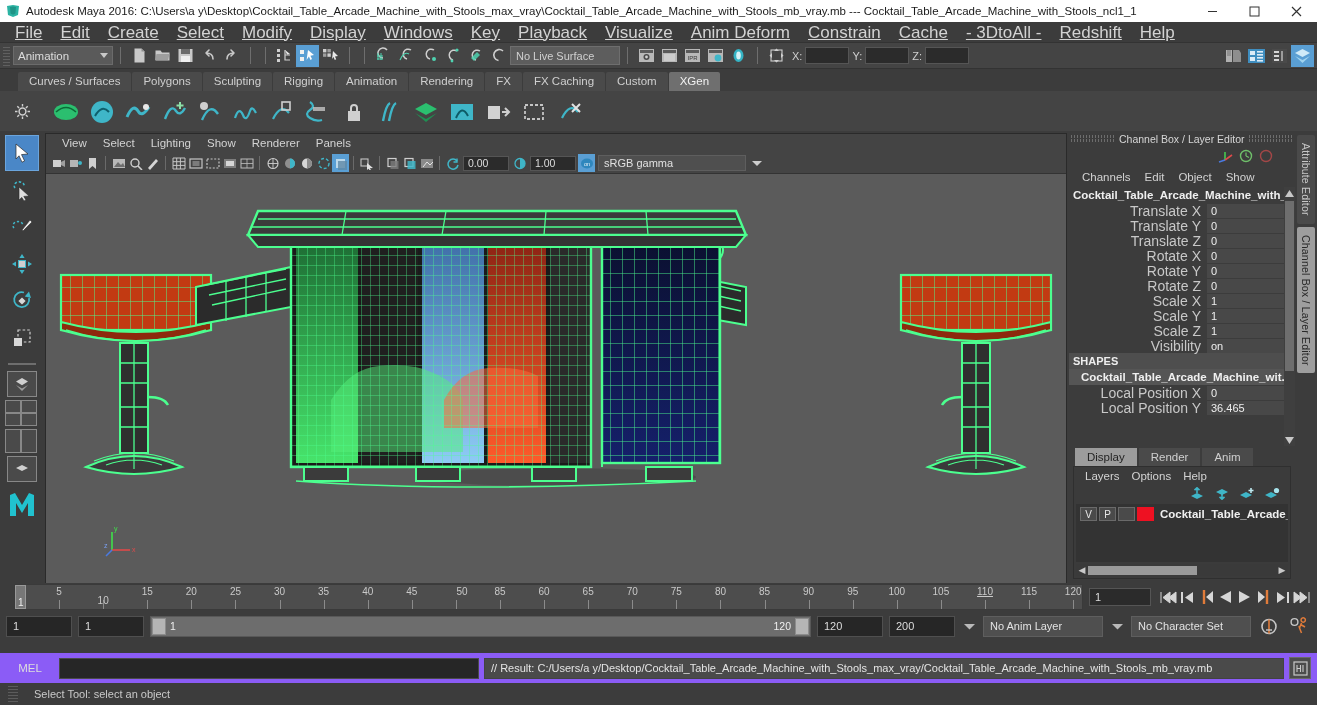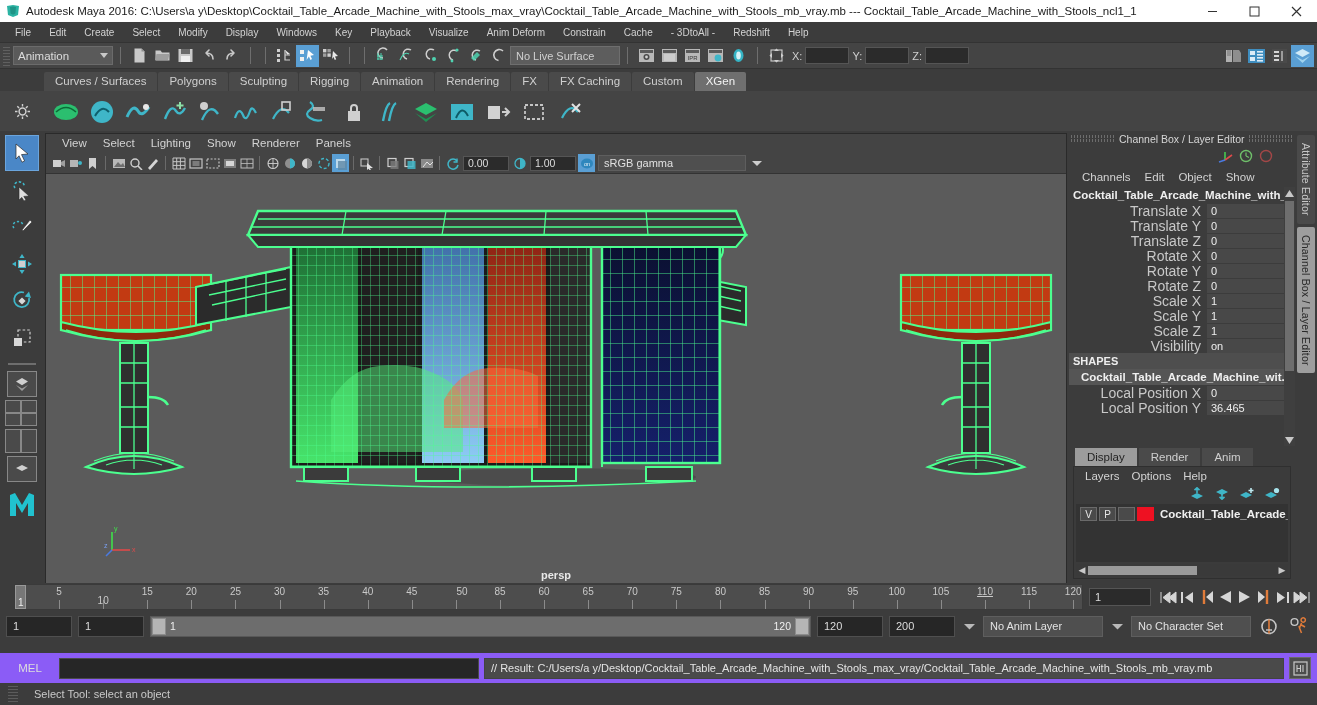--- a/index.html
+++ b/index.html
@@ -22,21 +22,21 @@
   .tb-title { overflow: hidden; text-overflow: ellipsis; }
   .tb-spacer { flex: 1 1 auto; }
   .tb-btn { width: 42px; height: 22px; display:flex; align-items:center; justify-content:center; flex:none; }
   .tb-btn svg { display:block; }
 
   
   .menubar {
     height: 21px; background: #3c3c3c; display: flex; align-items: center;
     padding-left: 6px; border-bottom: 1px solid #333;
   }
-  .menubar .mi { padding: 0 9px; line-height: 21px; height: 21px; color: #d3d3d3; font-size: 10px; white-space:nowrap;}
+  .menubar .mi { padding: 0 9px; line-height: 21px; height: 21px; color: #d3d3d3; font-size: 17px; white-space:nowrap;text-decoration:underline;}
 
   
   .statusline {
     height: 26px; background: #444444; display: flex; align-items: center;
     padding: 0 3px; gap: 0px; border-bottom: 1px solid #333;
   }
   .grip { width: 7px; height: 22px; flex:none; margin-right:3px;
     background-image: repeating-linear-gradient(to bottom, #6a6a6a 0 1px, transparent 1px 3px);
     background-size: 3px 3px; background-position: 1px 2px; background-repeat: repeat;
     opacity:.75; }
@@ -54,21 +54,21 @@
   .livesurf {
     height: 19px; width: 110px; background: #5d5d5d; border:1px solid #6e6e6e;
     display:flex;align-items:center;padding-left:5px;color:#d0d0d0;font-size:11px; flex:none;
   }
   .coord-wrap { display:flex; align-items:center; gap:3px; margin-left:4px; }
   .coord-lab { color:#d0d0d0; font-size:11px; }
   .coord-in { width: 44px; height: 17px; background:#2b2b2b; border:1px solid #555; }
   .fill { flex:1 1 auto; }
 
   
-  .shelftabs { height: 22px; background: #3c3c3c; display:flex; align-items:flex-end; padding-left: 44px; }
+  .shelftabs { height: 22px; background: #3c3c3c; display:flex; align-items:flex-end; padding-left: 18px; }
   .shelftabs .tab {
     height: 19px; line-height:19px; padding: 0 11px; background: #4a4a4a;
     color:#cfcfcf; font-size:11.5px; margin-right:1px; border-top-left-radius:2px;border-top-right-radius:2px;
     white-space:nowrap;
   }
   .shelftabs .tab.active { background: #6f6f6f; color:#f2f2f2; }
   .shelf-row { height: 42px; background:#444; display:flex; align-items:center; border-bottom:1px solid #333; }
   .shelf-gear { width:44px;height:42px;display:flex;align-items:center;justify-content:center;flex:none; }
   .shelf-items { display:flex; align-items:center; gap:4px; padding-left:6px; height:42px; }
   .shelf-items .si { width:32px;height:32px;display:flex;align-items:center;justify-content:center; flex:none;}
@@ -881,21 +881,20 @@
             <svg width="36" height="36" viewBox="0 0 36 36">
               <path d="M8 28 V10" stroke="#3fe04a" stroke-width="1.6"></path>
               <path d="M8 28 H26" stroke="#e04a4a" stroke-width="1.6"></path>
               <path d="M8 28 L2 34" stroke="#4a7ae0" stroke-width="1.6"></path>
               <text x="10" y="9" font-size="7" fill="#3fe04a" font-family="Liberation Sans">y</text>
               <text x="28" y="30" font-size="7" fill="#e04a4a" font-family="Liberation Sans">x</text>
               <text x="0" y="26" font-size="7" fill="#7a9ff0" font-family="Liberation Sans">z</text>
             </svg>
           </div>
 
-          <div class="persp-lab">persp</div>
         </div>
       </div>
     </div>
 
     <div class="rightdock">
       <div class="rd-main">
 
         <div class="cb-header">
           <span class="dots"></span>
           <span class="cb-title">Channel Box / Layer Editor</span>

